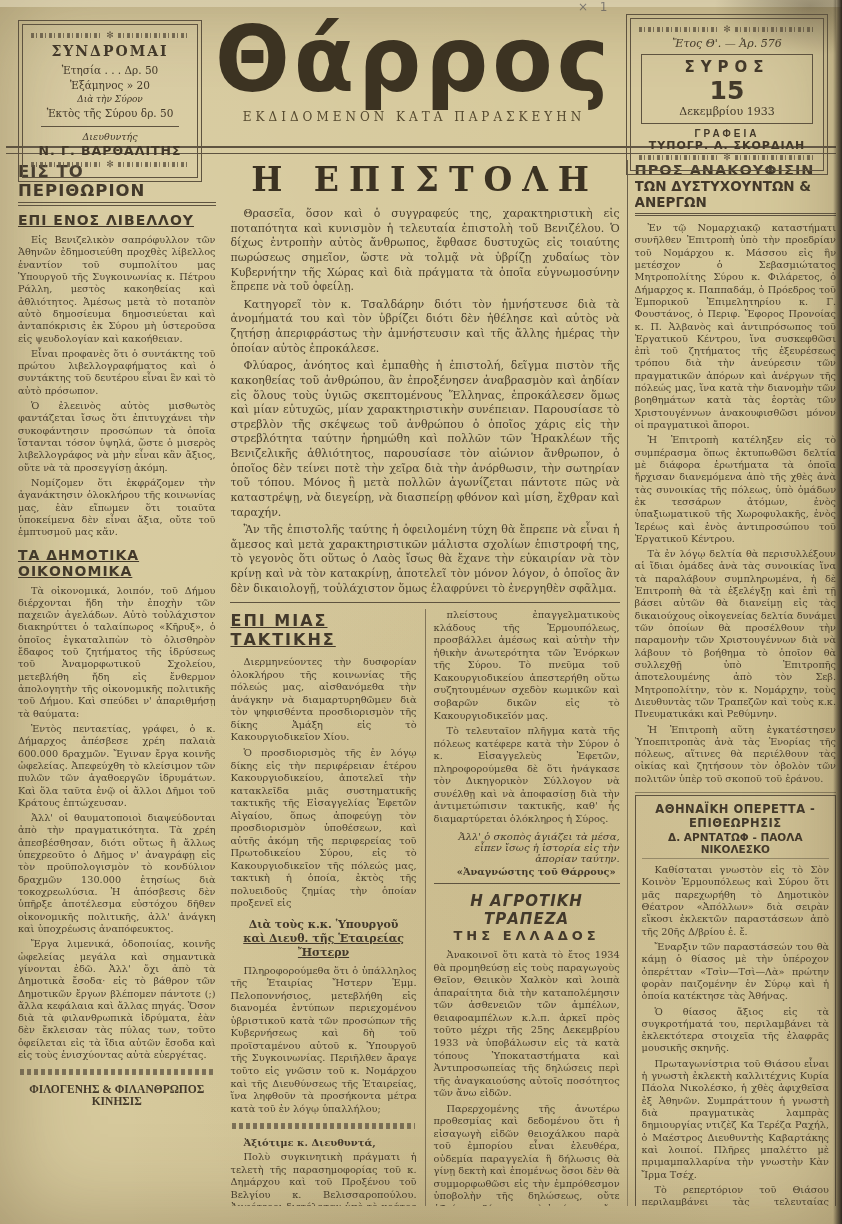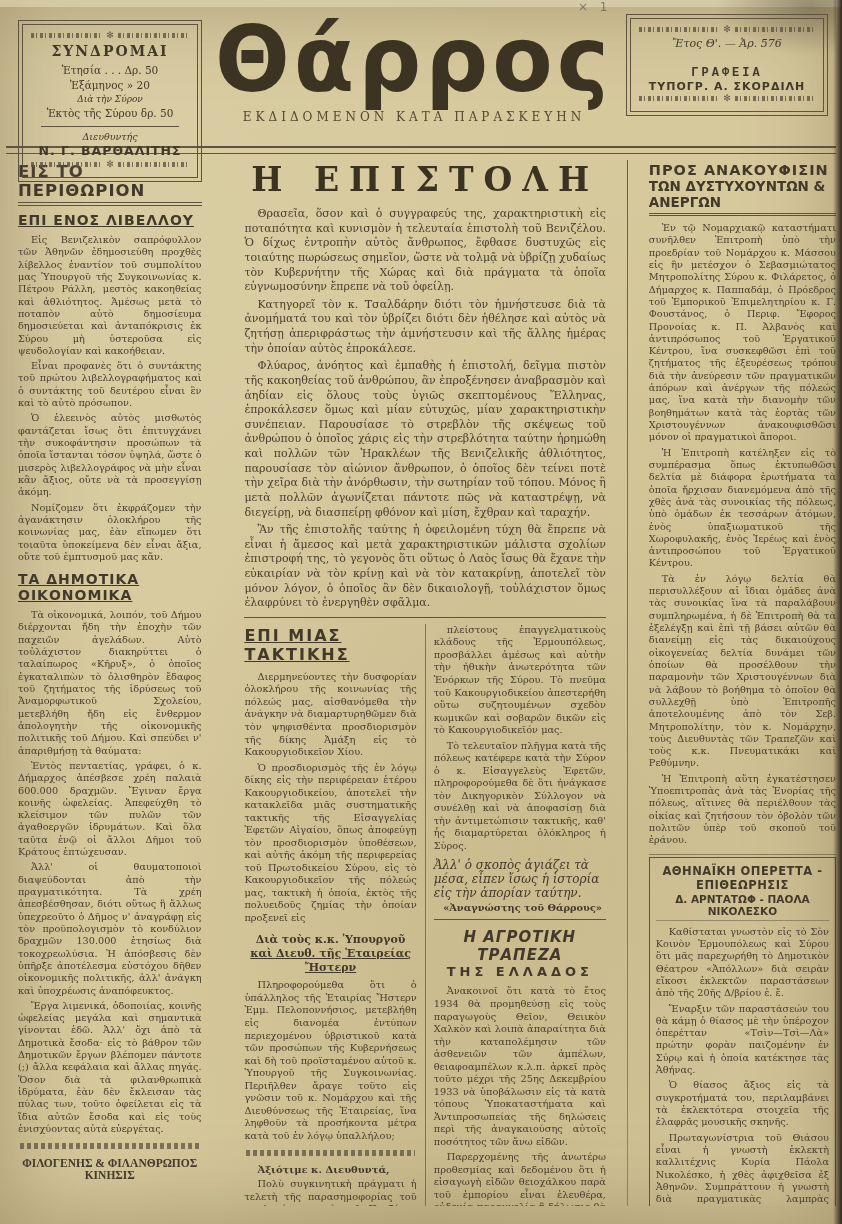--- a/index.html
+++ b/index.html
@@ -45,27 +45,27 @@
   .director{font-family:"DejaVu Sans",sans-serif;font-weight:bold;font-size:12.5px;letter-spacing:1px;margin:1px 0 2px;}
   .title-wrap{flex:1;text-align:center;padding-top:2px;}
   .paper-title{font-family:"DejaVu Sans",sans-serif;font-weight:bold;font-size:88px;line-height:.95;
     letter-spacing:4px;color:#3c3322;transform:scaleY(1.04);}
   .paper-subtitle{font-family:"DejaVu Serif",serif;font-size:12px;letter-spacing:4px;margin-top:8px;color:var(--ink-soft);}
   .year-issue{font-size:11px;font-style:italic;margin:2px 0 4px;}
   .inner-box{border:1px solid var(--rule);margin:0 2px;padding:3px 2px 5px;}
   .city{font-family:"DejaVu Sans",sans-serif;font-weight:bold;font-size:15px;letter-spacing:6px;}
   .day{font-family:"DejaVu Sans",sans-serif;font-weight:bold;font-size:25px;line-height:1;margin:2px 0;}
   .date-line{font-size:11px;}
-  .offices-label{font-family:Liberation Mono, monospace;font-weight:bold;font-size:12px;letter-spacing:3px;margin-top:16px;}
+  .offices-label{font-family:Liberation Sans, sans-serif;font-weight:bold;font-size:10px;letter-spacing:3px;margin-top:4px;}
   .offices{font-family:"DejaVu Sans",sans-serif;font-weight:bold;font-size:11px;letter-spacing:1px;}
 
   .header-rule{height:5px;border-top:2px solid var(--rule);border-bottom:1px solid var(--rule);margin:4px 6px 6px;}
 
   
-  .columns{display:flex;padding:0 6px 0 18px;gap:21px;}
+  .columns{display:flex;padding:0 6px 0 18px;gap:7px;}
   .vrule{width:1px;background:linear-gradient(rgba(94,83,64,.9), rgba(94,83,64,.55));}
   .col{height:1046px;overflow:hidden;box-sizing:border-box;}
   .col1{width:202px;}
   .col2{width:398px;}
   .col3{width:206px;}
 
   .kicker{font-family:"DejaVu Sans",sans-serif;font-weight:bold;font-size:16.5px;letter-spacing:1px;
     border-bottom:4px double var(--rule);padding-bottom:2px;margin:2px 0 6px;}
   .headline-sub{font-family:"DejaVu Sans",sans-serif;font-weight:bold;font-size:14px;letter-spacing:1px;
     text-decoration:underline;margin:4px 0 6px;}
@@ -81,21 +81,21 @@
   .subcol{flex:1;min-width:0;}
   .subrule{width:1px;background:rgba(94,83,64,.7);}
   .subcol .para{font-size:9.8px;line-height:1.28;}
   .taktiki-title{font-family:"DejaVu Sans",sans-serif;font-weight:bold;font-size:16px;letter-spacing:2px;
     text-decoration:underline;margin:2px 0 7px;}
   .center-head{font-weight:bold;text-align:center;font-size:11px;line-height:1.3;margin:8px 0 4px;}
   .center-head .u{text-decoration:underline;}
   .zigzag{height:6px;margin:8px 2px;background:repeating-linear-gradient(90deg,var(--rule) 0 4px,transparent 4px 7px);opacity:.75;}
   .letters-title{font-family:"DejaVu Sans",sans-serif;font-weight:bold;font-size:12.5px;letter-spacing:1px;text-align:center;margin:4px 0 6px;}
   .salutation{font-size:10px;font-weight:bold;text-indent:13px;margin:0 0 3px;}
-  .closing{font-size:12px;font-style:italic;text-align:left;margin:6px 0 2px;}
+  .closing{font-size:10px;font-style:italic;text-align:right;margin:6px 0 2px;}
   .signature{font-size:9.8px;font-weight:bold;text-align:right;margin:0 4px 6px 0;}
   .agro-title1{font-family:"DejaVu Sans",sans-serif;font-weight:bold;font-size:15px;letter-spacing:1px;text-align:center;margin:8px 0 0;font-style:italic;}
   .agro-title2{font-family:"DejaVu Sans",sans-serif;font-weight:bold;font-size:13px;letter-spacing:4px;text-align:center;margin:0 0 6px;}
   .topline{border-top:1px solid var(--rule);margin:6px 0;}
 
   .relief-title{font-family:"DejaVu Sans",sans-serif;font-weight:bold;text-align:left;
     border-bottom:3px double var(--rule);padding-bottom:3px;margin:2px 0 6px;}
   .relief-title .l1{font-size:14.5px;letter-spacing:1px;}
   .relief-title .l2{font-size:13.5px;}
 
@@ -142,20 +142,25 @@
       <div class="paper-subtitle">ΕΚΔΙΔΟΜΕΝΟΝ ΚΑΤΑ ΠΑΡΑΣΚΕΥΗΝ</div>
     </div>
 
     <div class="mbox right-box">
       <div class="meander-row">
         <span class="meander"></span>
           <span class="ornament">✻</span>
           <span class="meander"></span>
       </div>
       <div class="year-issue">Ἔτος Θ'. — Ἀρ. 576</div>
+      <div class="inner-box">
+        <div class="city">ΣΥΡΟΣ</div>
+        <div class="day">15</div>
+        <div class="date-line">Δεκεμβρίου 1933</div>
+      </div>
       <div class="offices-label">ΓΡΑΦΕΙΑ</div>
       <div class="offices">ΤΥΠΟΓΡ. Α. ΣΚΟΡΔΙΛΗ</div>
       <div class="meander-row">
         <span class="meander"></span>
           <span class="ornament">✻</span>
           <span class="meander"></span>
       </div>
     </div>
   </header>
 

